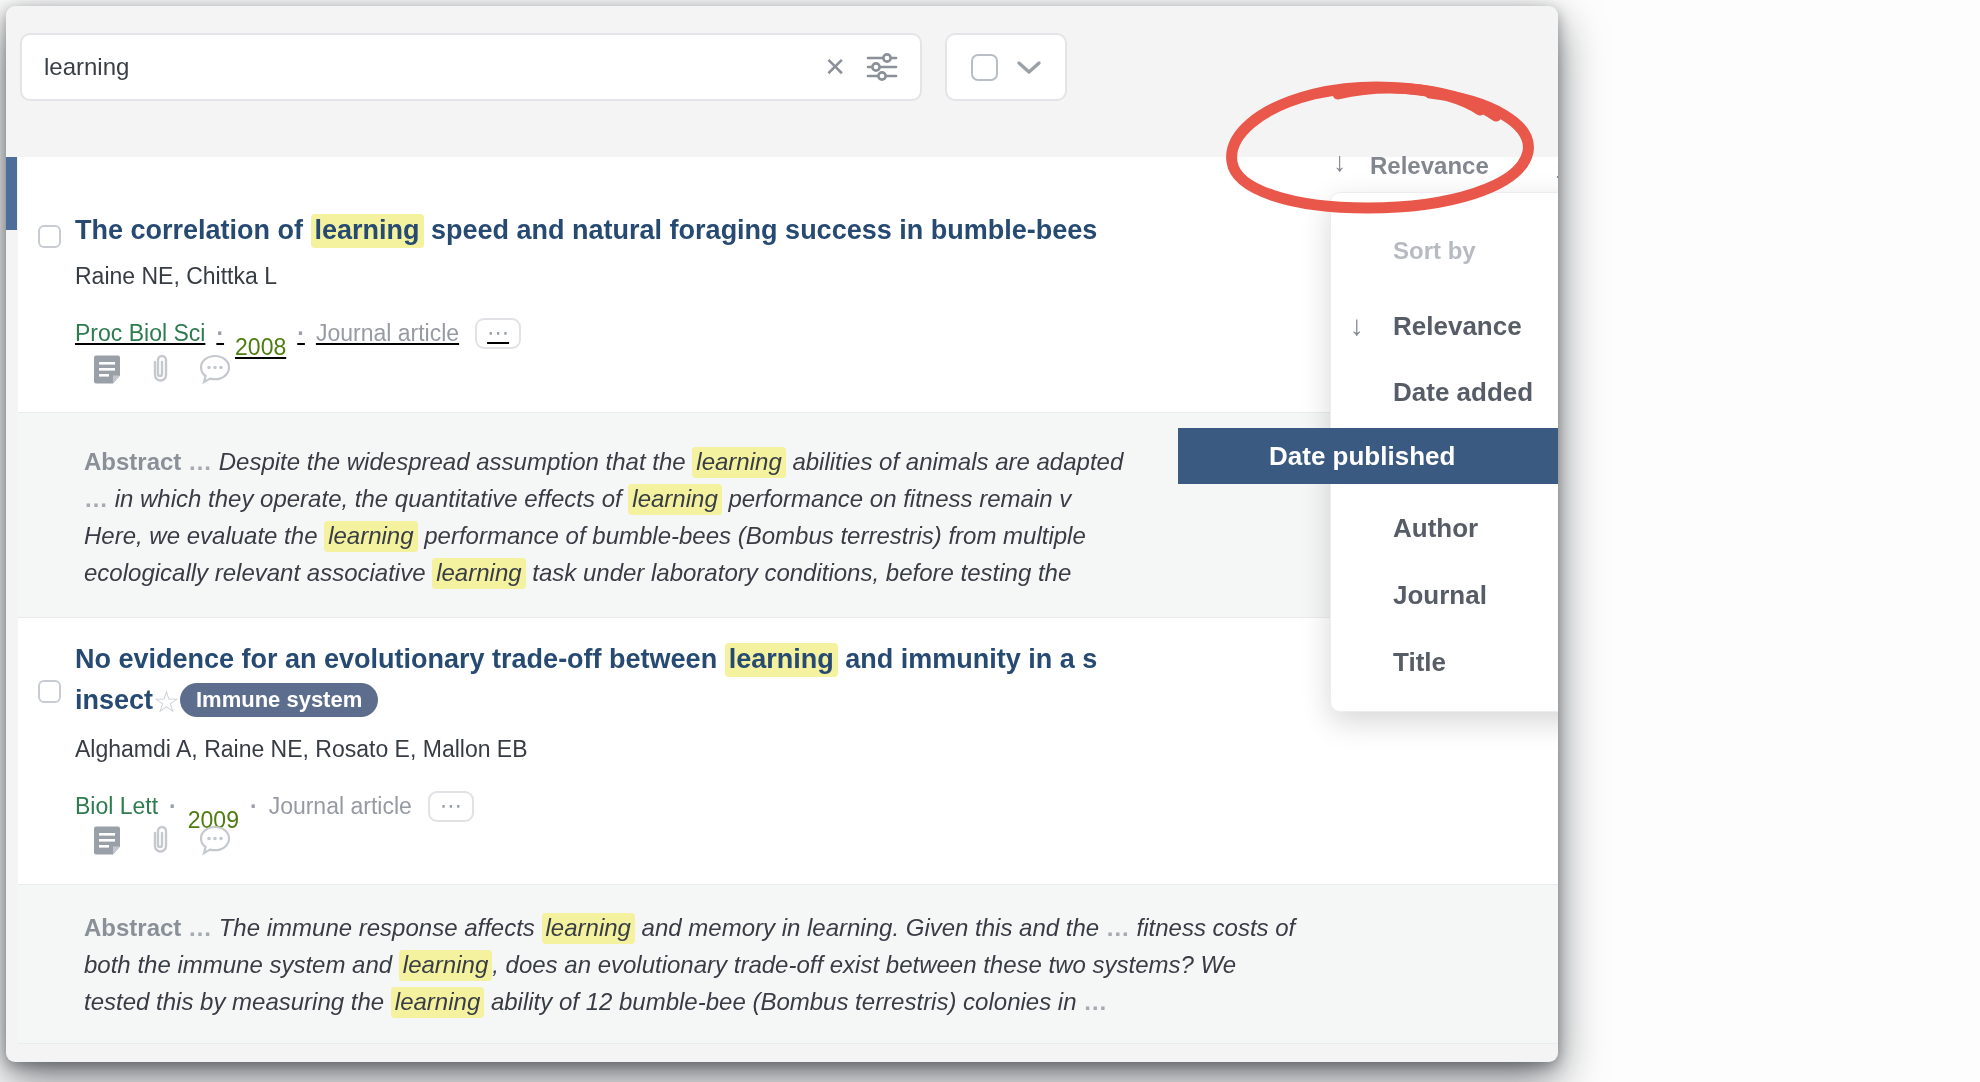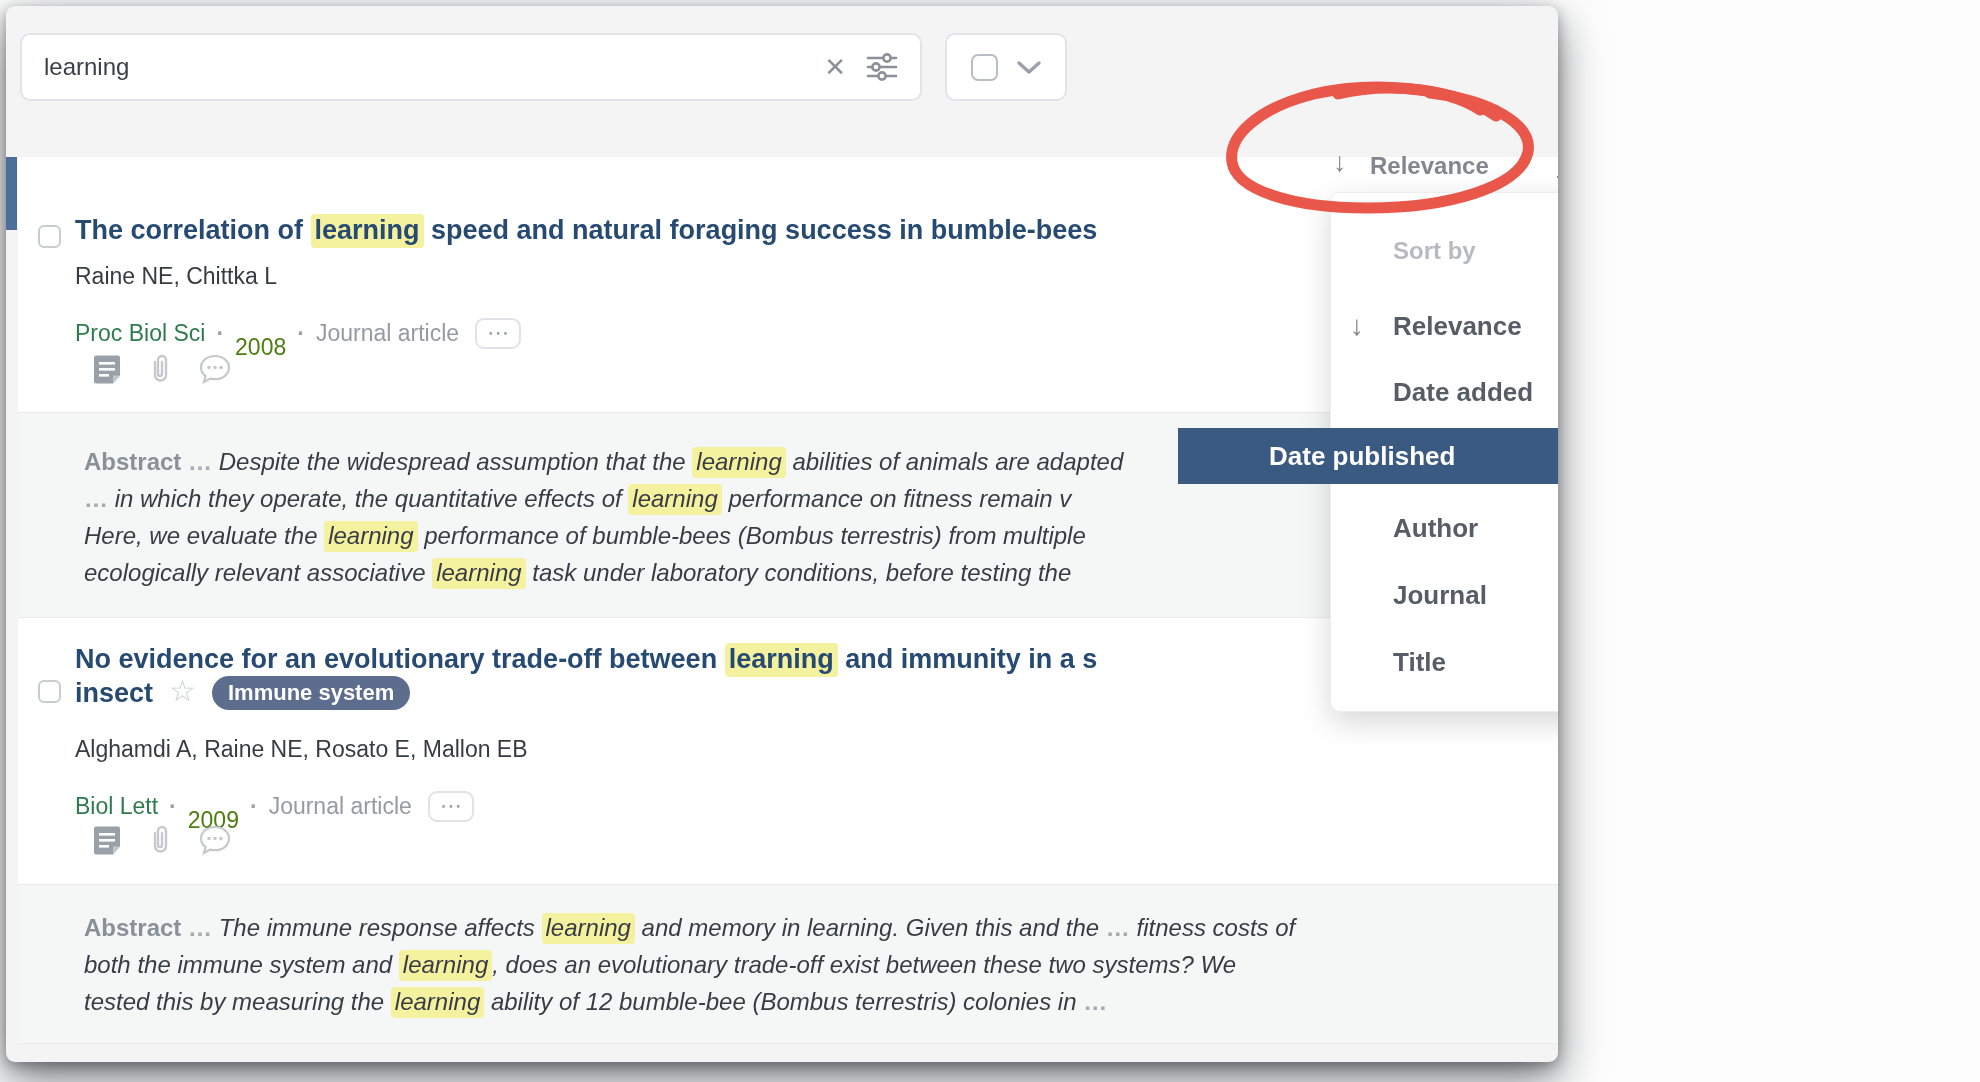--- a/index.html
+++ b/index.html
@@ -28,21 +28,21 @@
   .tb-count{left:1551px;top:146px;text-decoration:underline;}
   .bar{height:4px;border-radius:2px;background:#82878f;margin-bottom:5px;}
 
   
   .row{position:absolute;left:12px;width:1671px;z-index:1;}
   .card{background:#fff;}
   .absec{background:#f5f6f6;border-top:1px solid #e9ebec;border-bottom:1px solid #e9ebec;font-style:italic;font-size:24px;color:#383d45;}
   .focusbar{position:absolute;left:0;top:151px;width:11px;height:73px;background:var(--c-focus);z-index:2;}
   .cb{position:absolute;width:23px;height:23px;border:2.5px solid #c8ccd2;border-radius:6px;background:#fff;}
   .title{position:absolute;font-size:27px;font-weight:700;color:var(--c-title);line-height:34px;white-space:nowrap;}
-  .title-line2{display:flex;align-items:flex-start;gap:16px;margin-top:0;}
+  .title-line2{display:flex;align-items:flex-end;gap:0;margin-top:7px;}
   .hl, .seg-hl{background:var(--c-hl);border-radius:4px;padding:1px 4px 3px;}
   .authors{position:absolute;font-size:23px;color:#373c43;white-space:nowrap;}
   .meta{position:absolute;display:flex;align-items:center;font-size:23px;white-space:nowrap;}
   .journal{color:var(--c-green);font-weight:500;}
   .dot{color:#9aa0a8;margin:0 11px;font-weight:700;}
   .year{color:#4d7c0f;font-weight:500;margin-top:29px;}
   .rtype{color:#959aa3;}
   .more-btn{margin-left:16px;width:46px;height:31px;border:2px solid #e0e2e5;border-radius:9px;color:#9aa0a8;display:flex;align-items:center;justify-content:center;font-size:22px;background:#fff;}
   .icons{position:absolute;display:flex;align-items:center;gap:28px;}
   .star{font-size:30px;color:#c9cdd3;line-height:1;}
@@ -110,21 +110,21 @@
       <span class="bar" style="width:26px"></span><span class="bar" style="width:17px"></span><span class="bar" style="width:9px;margin-bottom:0"></span>
     </span>
     <span class="tb tb-count">63 references</span>
 
     <div class="focusbar"></div>
 
     <div class="row card" style="top:151px;height:255px;">
       <span class="cb" style="left:20px;top:68px;"></span>
       <div class="title" style="left:57px;top:56px;"><span>The correlation of </span><span class="seg-hl">learning</span><span> speed and natural foraging success in bumble-bees</span></div>
       <div class="authors" style="left:57px;top:106px;">Raine NE, Chittka L</div>
-      <div class="meta" style="left:57px;top:148px;">
+      <div class="meta" style="left:57px;top:148px;text-decoration:underline;">
         <span class="journal">Proc Biol Sci</span>
         <span class="dot">·</span>
         <span class="year">2008</span>
         <span class="dot">·</span>
         <span class="rtype">Journal article</span>
         <span class="more-btn">⋯</span>
       </div>
       <div class="icons" style="left:75px;top:196px;">
         <svg width="28" height="31" viewBox="0 0 28 30">
           <path d="M3 1 h22 a2 2 0 0 1 2 2 v18 l-7 8 H3 a2 2 0 0 1-2-2 V3 a2 2 0 0 1 2-2 z" fill="#9aa0a8"></path>

